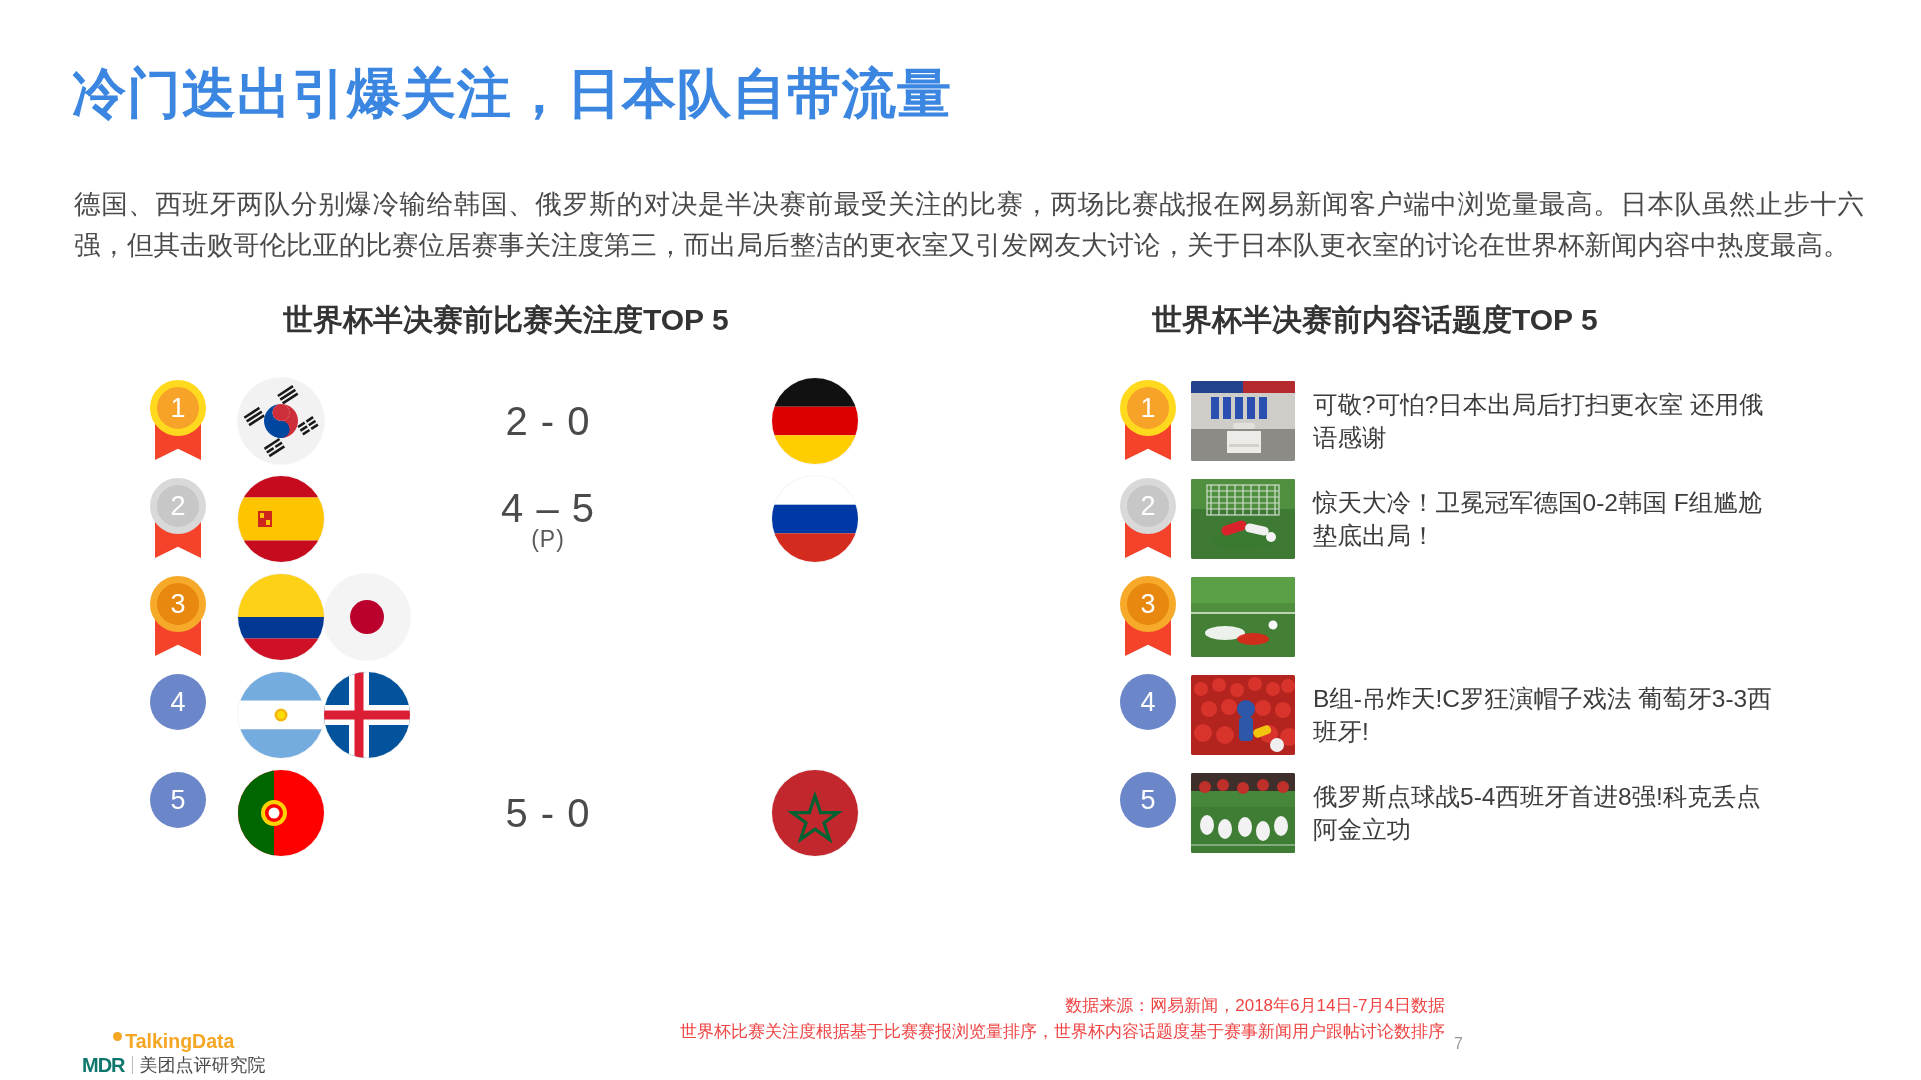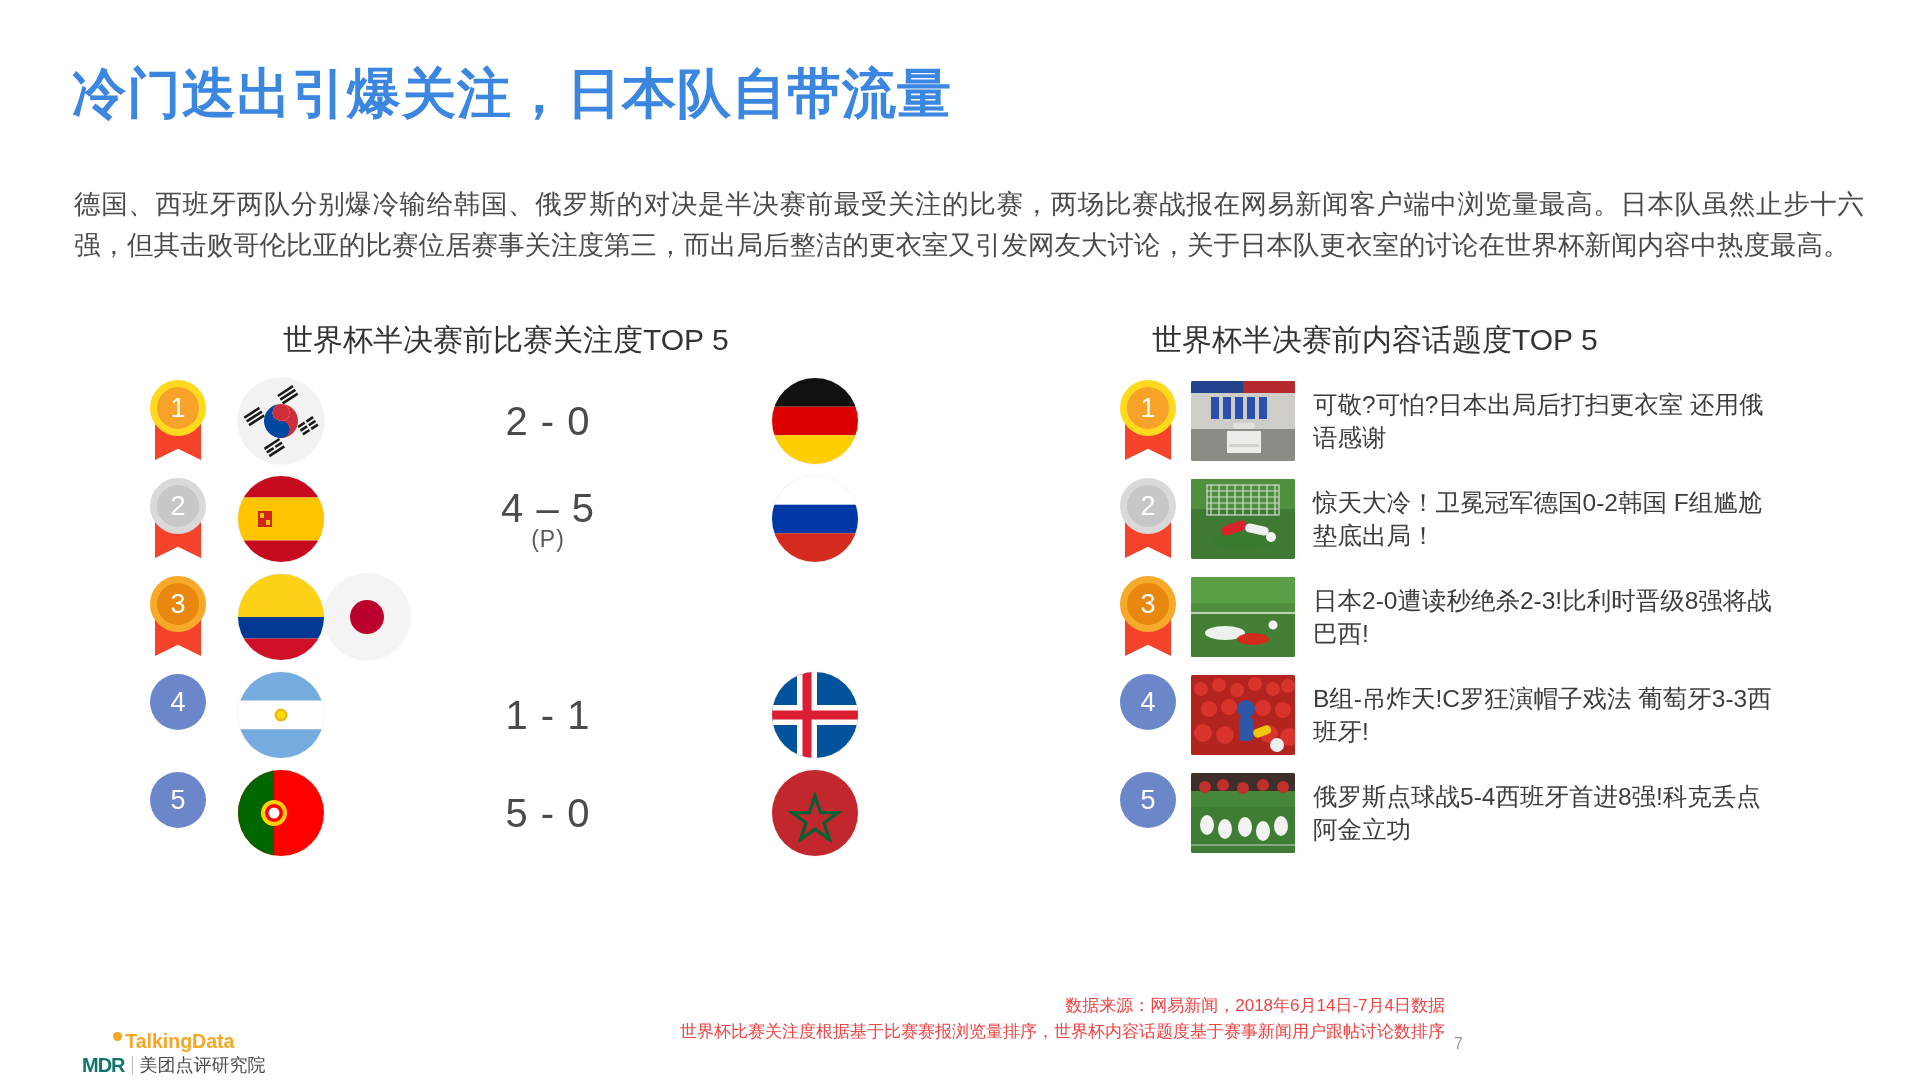--- a/index.html
+++ b/index.html
@@ -25,22 +25,22 @@
   
   .body-copy{
     position:absolute;left:74px;top:184px;width:1790px;
     font-size:26.5px;line-height:41px;
     color:#4a4a4a;
     text-align:justify;
   }
 
   
   .col-head{
-    position:absolute;top:320px;
-    font-size:30px;font-weight:normal;color:#333333;
+    position:absolute;top:300px;
+    font-size:30px;font-weight:bold;color:#333333;
     white-space:nowrap;
   }
   .col-head.left{left:283px;}
   .col-head.right{left:1152px;}
 
   
   .rank{
     position:relative;width:62px;height:82px;
     display:flex;align-items:flex-start;justify-content:center;
     flex:0 0 62px;
@@ -251,23 +251,20 @@
       </div>
       <div class="flag">
         <svg viewBox="0 0 86 86">
             <rect width="86" height="28.7" fill="#74acdf"></rect>
             <rect y="28.7" width="86" height="28.6" fill="#ffffff"></rect>
             <rect y="57.3" width="86" height="28.7" fill="#74acdf"></rect>
           <circle cx="43" cy="43" r="6.5" fill="#f6b40e"></circle>
             <circle cx="43" cy="43" r="4" fill="#fcdd09"></circle>
           </svg>
       </div>
-      <div class="score">
-        <span>1 - 1</span>
-      </div>
       <div class="flag">
         <svg viewBox="0 0 86 86">
             <rect width="86" height="86" fill="#02529c"></rect>
           <rect x="0" y="33" width="86" height="20" fill="#ffffff"></rect>
             <rect x="25" y="0" width="20" height="86" fill="#ffffff"></rect>
           <rect x="0" y="38.5" width="86" height="9" fill="#dc1e35"></rect>
             <rect x="30.5" y="0" width="9" height="86" fill="#dc1e35"></rect>
           </svg>
       </div>
     </div>
@@ -365,21 +362,20 @@
             <rect width="104" height="80" fill="#4c8b3b"></rect>
           <rect y="0" width="104" height="26" fill="#5ba047"></rect>
             <rect y="26" width="104" height="10" fill="#4f8f3e"></rect>
           <rect y="36" width="104" height="44" fill="#437f35"></rect>
           <path d="M0 36 H104" stroke="#e4ece2" stroke-width="1.4"></path>
           <ellipse cx="34" cy="56" rx="20" ry="7" fill="#ffffff" opacity="0.9"></ellipse>
           <ellipse cx="62" cy="62" rx="16" ry="6" fill="#e0251b" opacity="0.9"></ellipse>
           <circle cx="82" cy="48" r="4.5" fill="#fafafa"></circle>
           </svg>
       </div>
-      <div class="topic-text">日本2-0遭读秒绝杀2-3!比利时晋级8强将战巴西!</div>
     </div>
 
     <div class="topic-row">
       <div class="rankcell">
         <div class="rank plain">
           <div class="disc">4</div>
         </div>
       </div>
       <div class="thumb">
         <svg viewBox="0 0 104 80">

